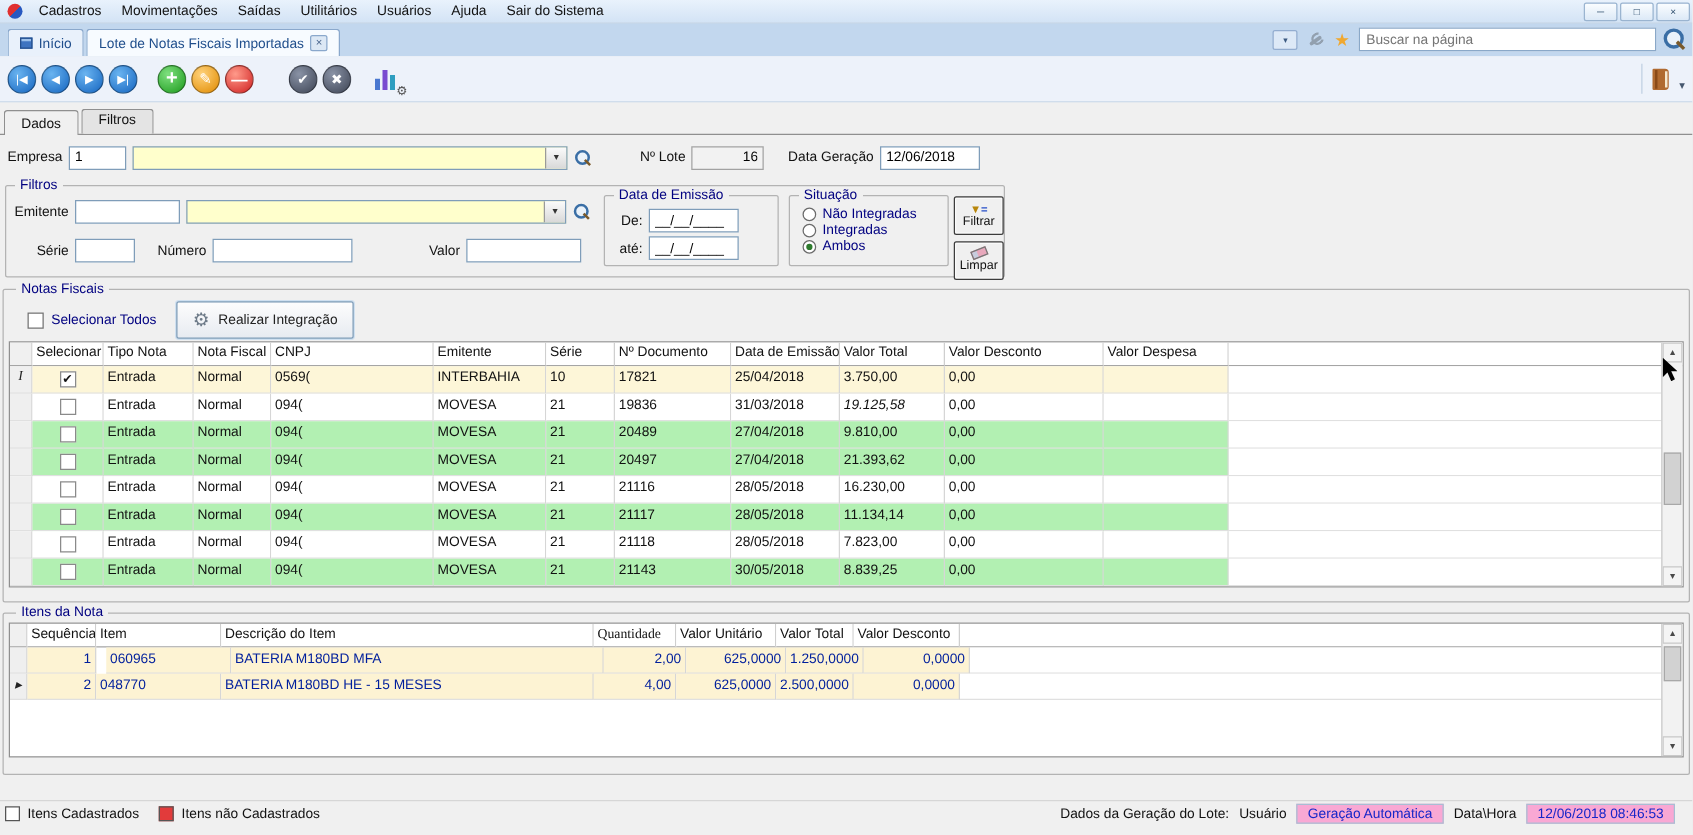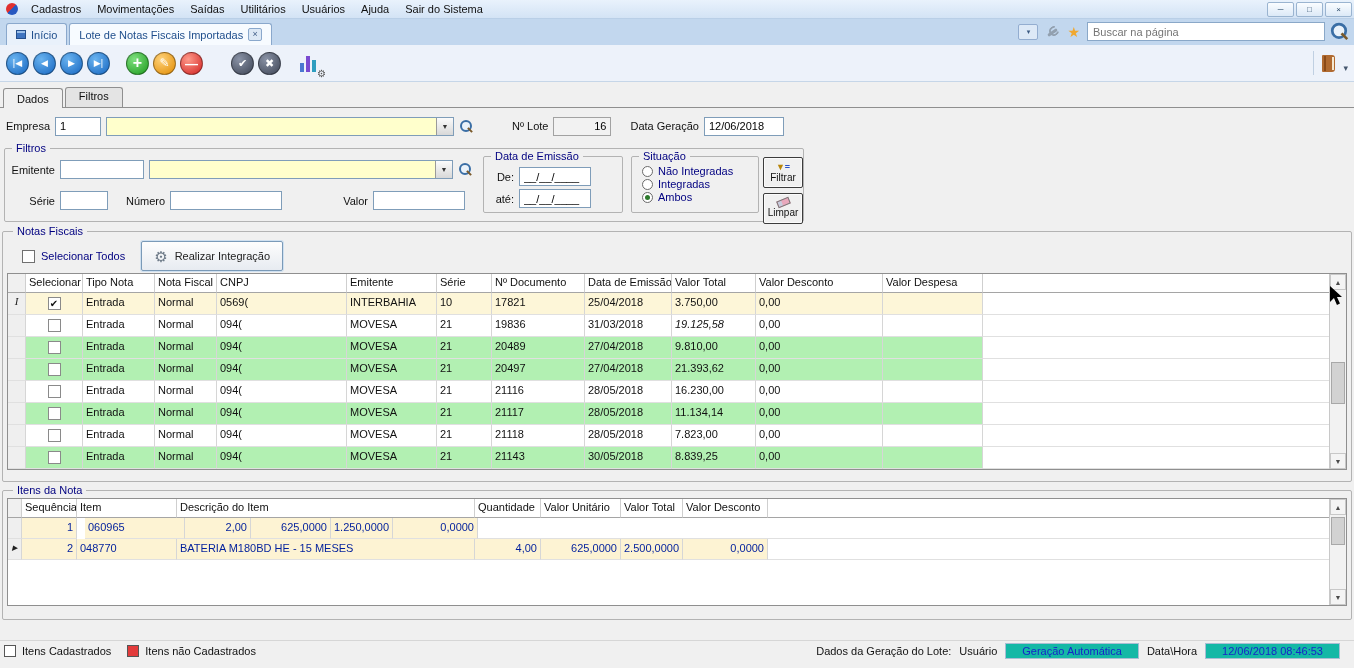--- a/index.html
+++ b/index.html
@@ -120,21 +120,21 @@
 
   .legendrow{display:flex;align-items:center;gap:6px;padding:3px 3px;height:18px}
   .swatch{width:12px;height:12px;border:1px solid #555;flex:0 0 auto}
   .legend-label{margin-right:10px}
 
   .itens{margin:2px 2px 0;height:136px;padding:0 3px}
   .itens .grid{margin-top:2px}
 
   .statusbar{position:absolute;left:0;right:0;bottom:7px;height:21px;background:#f0f0f0;border-top:1px solid #d6d6d6;display:flex;align-items:center;padding:0 4px;gap:6px}
   .sb-right{margin-left:auto;display:flex;align-items:center;gap:8px;padding-right:10px}
-  .sb-value{border:1px solid #a8bed4;padding:1px 16px;color:#1626c8;background:#14b8a6}
+  .sb-value{border:1px solid #a8bed4;padding:1px 8px;color:#1626c8;background:#f9a8d4}
 
   .cursor{position:absolute;left:1330px;top:286px;width:12px;height:19px;background:#000;z-index:50;
     clip-path:polygon(0 0,0 84%,33% 63%,58% 100%,83% 92%,58% 58%,100% 58%)}
 </style>
 </head>
 <body>
 
 <div class="menubar">
   <span class="app-icon"></span>
   <span class="menu-item">Cadastros</span>
@@ -454,31 +454,32 @@
 
 
   <fieldset class="itens">
     <legend>Itens da Nota</legend>
     <div class="grid itens-grid" style="height:108px">
       <div class="grid-header">
           <div class="hcell ind" style="width: 14px;"></div>
           <div class="hcell" style="width: 55px;">Sequência</div>
           <div class="hcell" style="width: 100px;">Item</div>
           <div class="hcell" style="width: 298px;">Descrição do Item</div>
-          <div class="hcell" style="width: 66px;">Quantidade</div>
+          <div class="hcell" style="width: 66px; font-family: Liberation Serif, serif;">Quantidade</div>
           <div class="hcell" style="width: 80px;">Valor Unitário</div>
           <div class="hcell" style="width: 62px;">Valor Total</div>
           <div class="hcell" style="width: 85px;">Valor Desconto</div>
           <div class="hcell fill"></div>
         </div>
       <div>
           <div class="grow ri">
             <div class="gcell ind" style="width: 14px;"></div>
             <div class="gcell num" style="width: 55px;">1</div>
             <div class="gcell" style="width: 100px; margin-left: 8px;">060965</div>
+            <div class="gcell" style="width: 298px;">BATERIA M180BD MFA</div>
             <div class="gcell num" style="width: 66px;">2,00</div>
             <div class="gcell num" style="width: 80px;">625,0000</div>
             <div class="gcell num" style="width: 62px;">1.250,0000</div>
             <div class="gcell num" style="width: 85px;">0,0000</div>
             <div class="gcell fill"></div>
           </div>
           <div class="grow ri">
             <div class="gcell ind" style="width: 14px;">▸</div>
             <div class="gcell num" style="width: 55px;">2</div>
             <div class="gcell" style="width: 100px;">048770</div>

